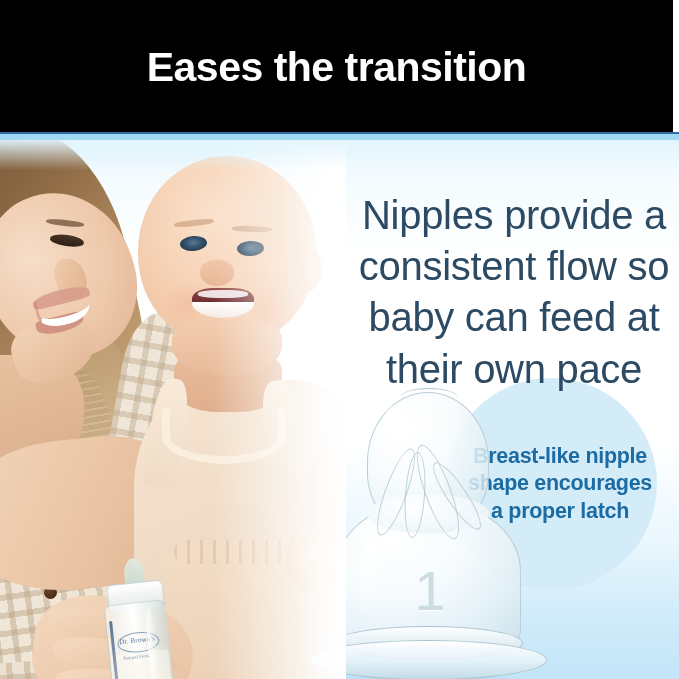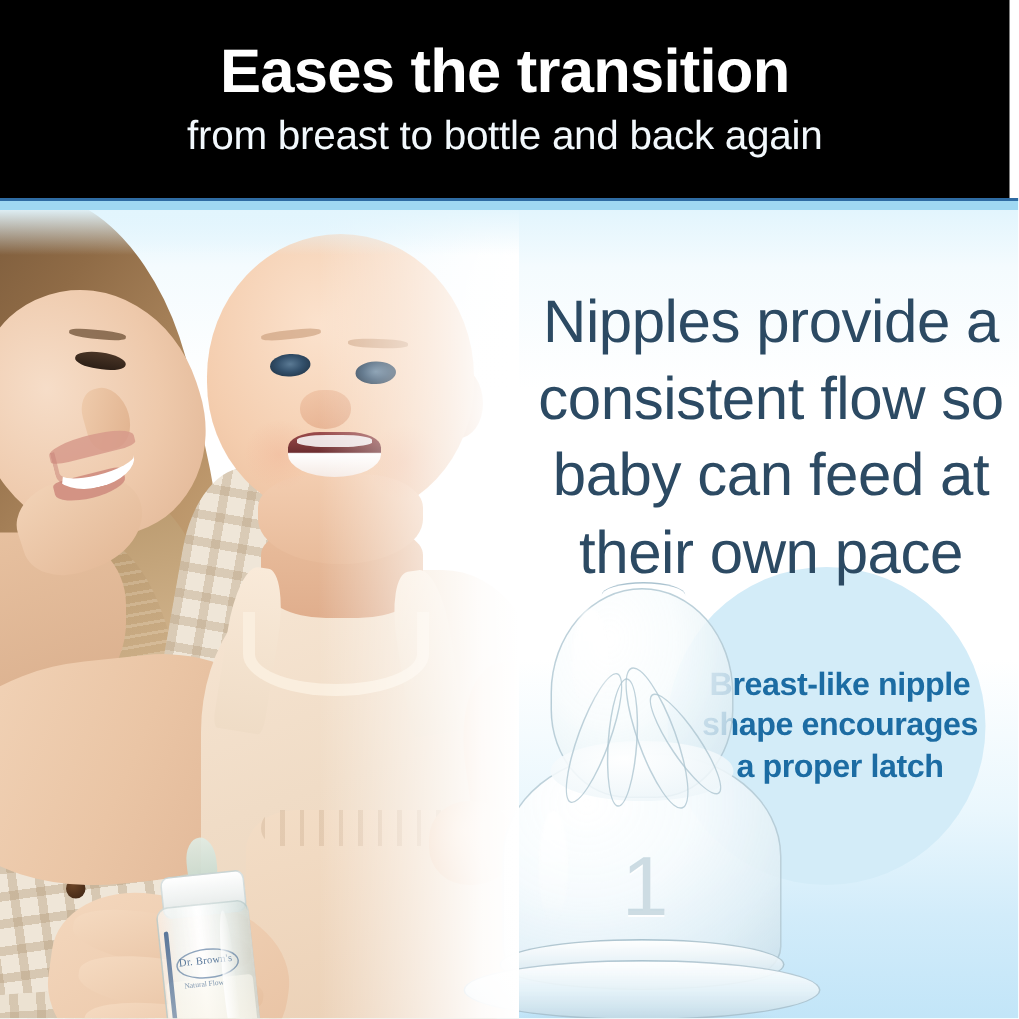--- a/index.html
+++ b/index.html
@@ -553,21 +553,20 @@
     border-radius:50%;
   }
 </style>
 </head>
 <body>
 
 <div class="poster">
 
   <div class="header">
     <div class="header-title">Eases the transition</div>
-    <div class="header-sub">from breast to bottle and back again</div>
   </div>
   <div class="header-rule"></div>
   <div class="header-strip"></div>
 
   <div class="canvas">
 
     <div class="photo">
       <div class="photo-inner">
 
         <div class="mom-hair-back"></div>

